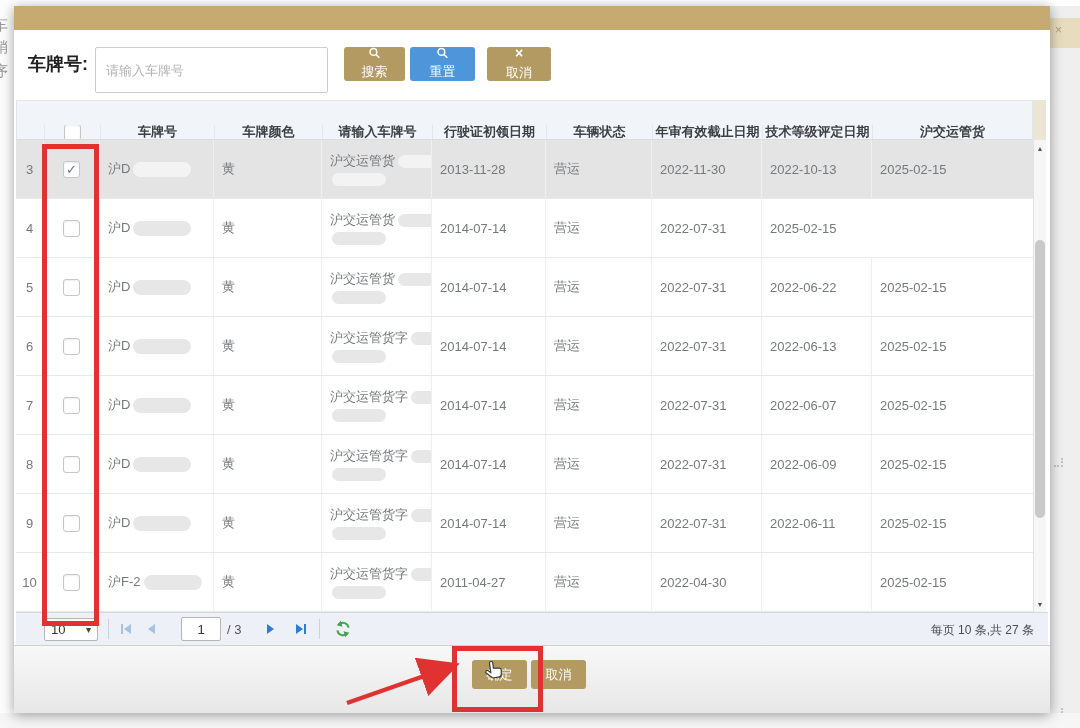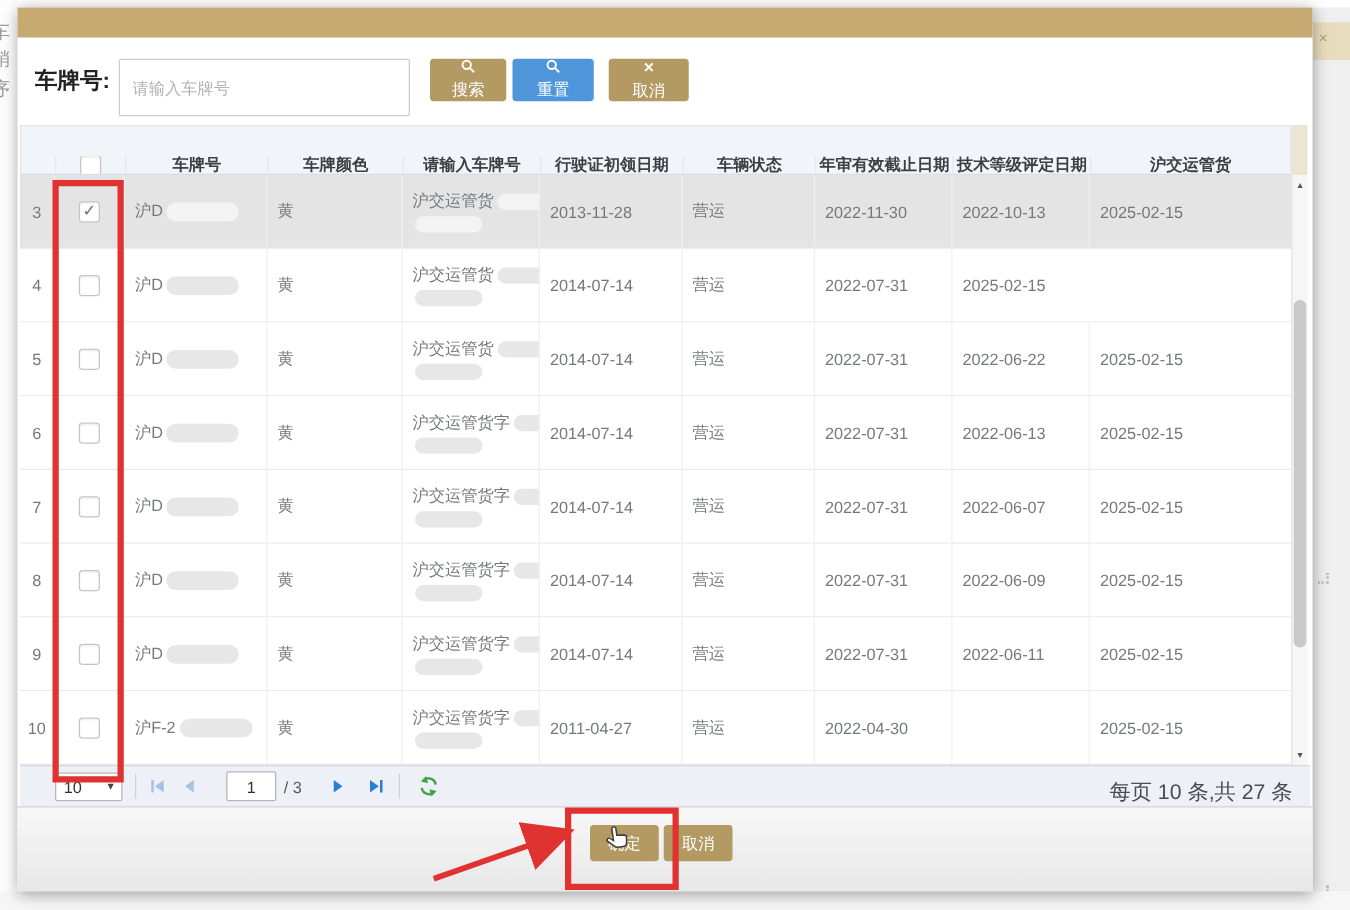--- a/index.html
+++ b/index.html
@@ -73,21 +73,21 @@
   .pager { position:absolute; left:2px; top:606px; width:1032px; height:33px; background:#edf1f7; border-top:1px solid #d3d9e3; }
   .psize { position:absolute; left:28px; top:5px; width:54px; height:23px; background:#fff; border:1px solid #b5b5b5; border-radius:2px;
            font-size:13px; color:#333; display:flex; align-items:center; justify-content:space-between; padding:0 6px; cursor:pointer; }
   .psize .caret { font-size:10px; color:#444; }
   .vsep { position:absolute; top:6px; width:1px; height:20px; background:#ccd2da; }
   .pico { position:absolute; top:8px; width:16px; height:16px; cursor:pointer; }
   .pin  { position:absolute; left:165px; top:4px; width:40px; height:24px; border:1px solid #b5b5b5; border-radius:2px;
           text-align:center; font-size:13px; color:#333; outline:none; font-family:inherit; }
   .ptotal { position:absolute; left:211px; top:9px; font-size:13px; color:#555; }
   .refresh { position:absolute; left:318px; top:7px; width:18px; height:18px; cursor:pointer; }
-  .psummary { position:absolute; right:14px; top:9px; font-size:17px; color:#4a4d50; }
+  .psummary { position:absolute; right:14px; top:9px; font-size:12px; color:#4a4d50; }
 
   
   .mfooter { position:absolute; left:0; top:639px; width:1036px; height:68px;
              background:linear-gradient(#f8f8f8,#e7e7e7); border-top:1px solid #d0d0d0; }
   .fbtn { position:absolute; top:14px; width:55px; height:29px; background:#b29a62; border:none; border-radius:3px;
           color:#fff; font-size:13px; cursor:pointer; font-family:inherit; }
   .fbtn.confirm { left:458px; }
   .fbtn.cancel  { left:517px; }
   .hand { position:absolute; left:467px; top:13px; width:26px; height:26px; transform:rotate(-8deg); pointer-events:none; }
 

